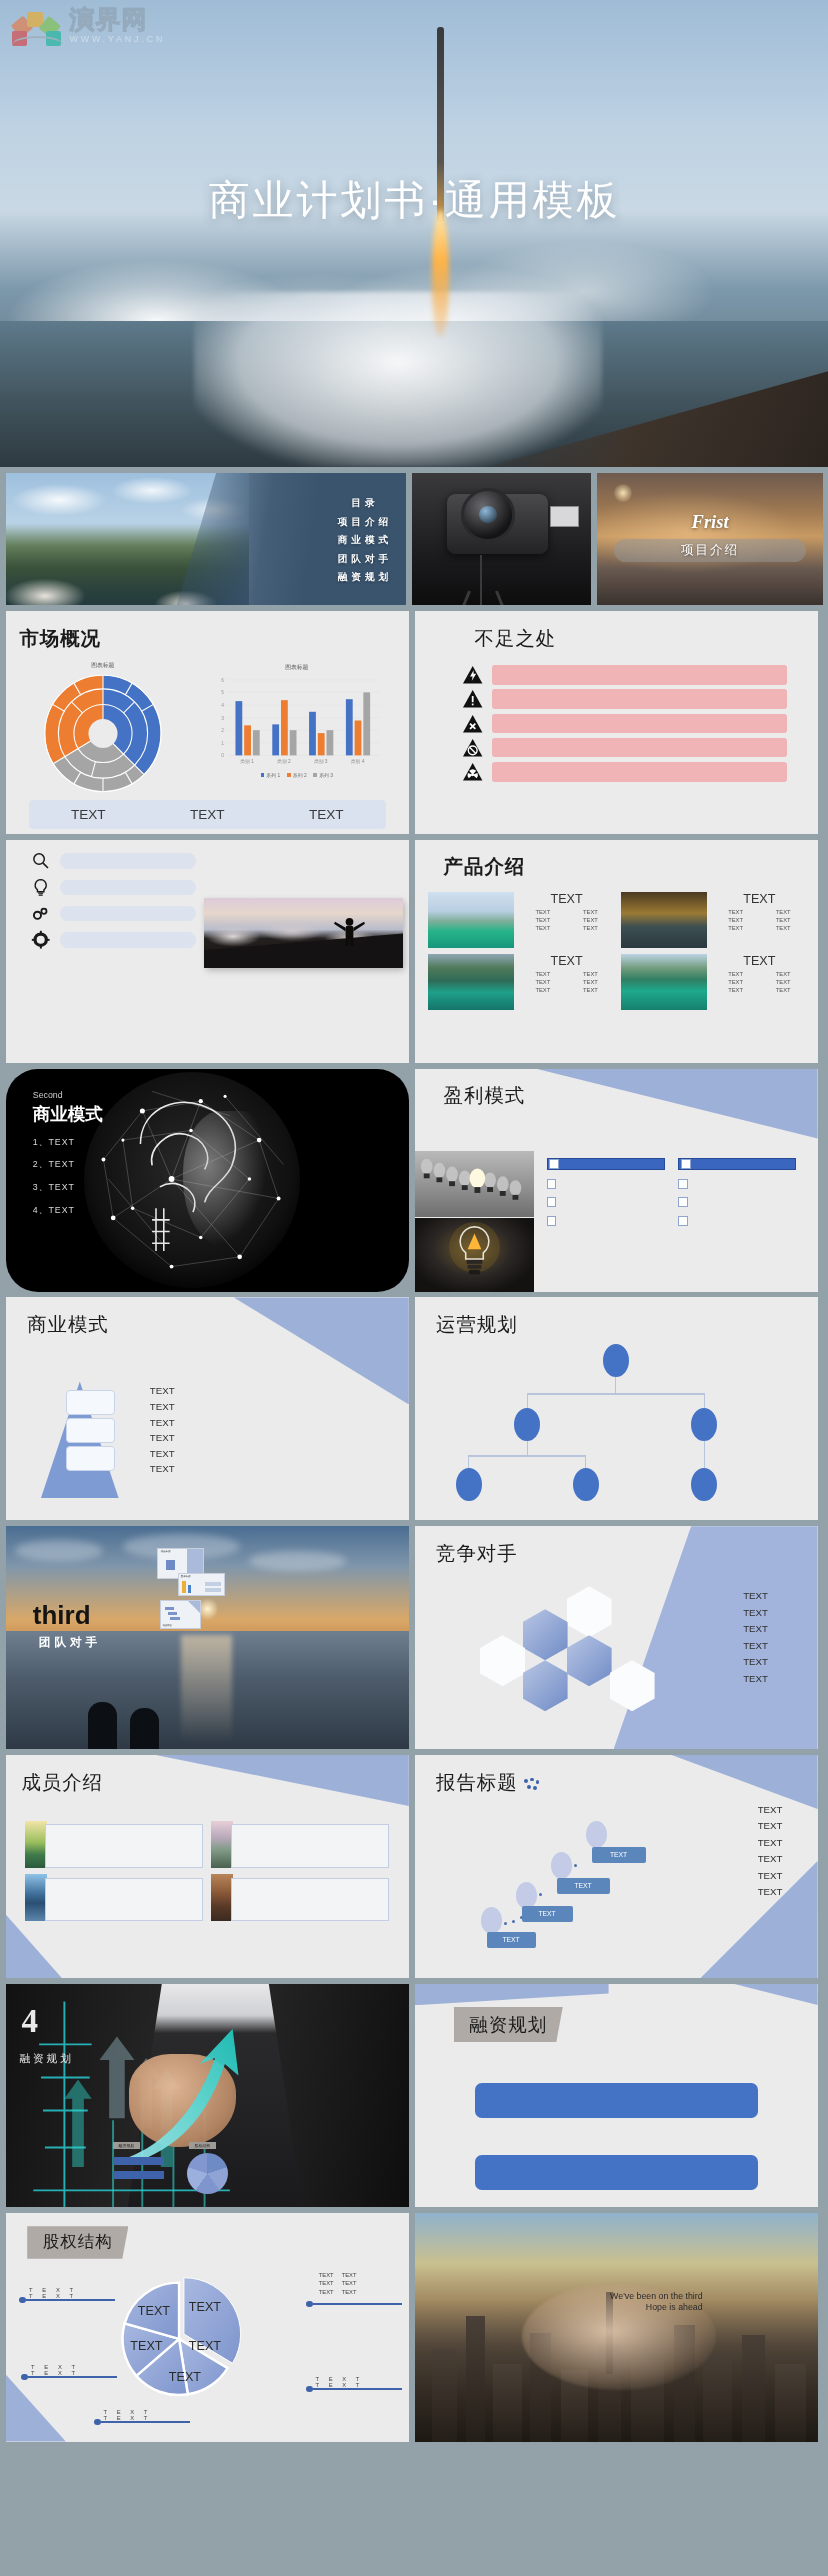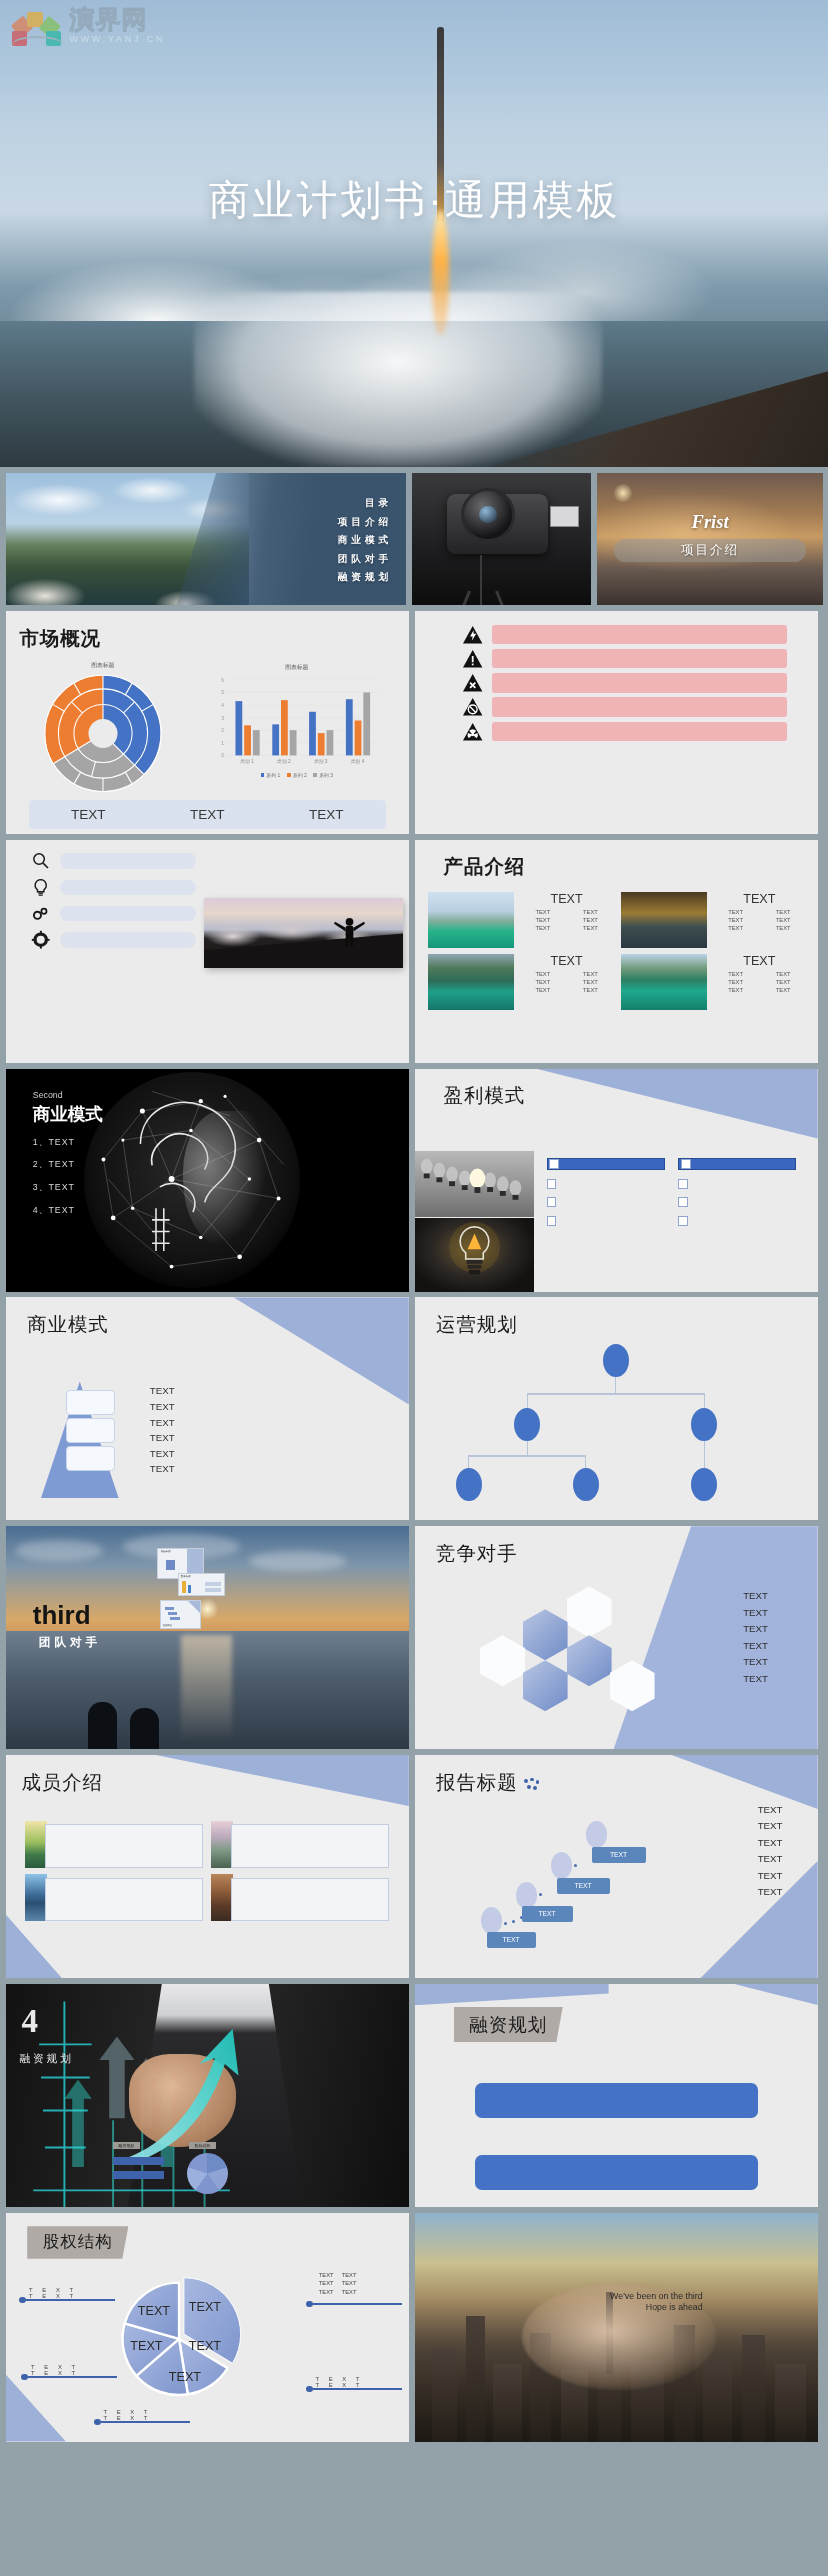--- a/index.html
+++ b/index.html
@@ -68,21 +68,21 @@
       radial-gradient(ellipse 45px 19.4px at 180px 76px, #e5e0d7, rgba(229,224,215,0) 70%),
       linear-gradient(rgba(40,70,60,0), rgba(25,45,45,.55)); }
   .toc .clouds { position:absolute; left:0; top:0; width:243px; height:46%;
     background:
       radial-gradient(ellipse 68px 23px at 53px 27px, rgba(255,255,255,.9), rgba(255,255,255,0) 70%),
       radial-gradient(ellipse 58px 19.4px at 146px 17.5px, rgba(255,255,255,.85), rgba(255,255,255,0) 70%),
       radial-gradient(ellipse 49px 17.5px at 209px 37px, rgba(255,255,255,.7), rgba(255,255,255,0) 70%); }
   .toc .veil { position:absolute; left:156px; top:0; width:247px; height:100%;
     background:linear-gradient(100deg, rgba(58,84,110,0) 0%, rgba(58,84,110,.9) 42%, #3a546e 60%);
     clip-path:polygon(22% 0, 100% 0, 100% 100%, 6% 100%); }
-  .toc-list { position:absolute; right:13.6px; top:21.4px; text-align:right; }
+  .toc-list { position:absolute; right:13.6px; top:21.4px; text-align:center; }
   .toc-list li { list-style:none; color:#fff; font-size:9.7px; letter-spacing:3.9px;
      line-height:18.5px; text-shadow:0 1px 2.9px rgba(0,0,0,.4); font-weight:600; }
 
   .photo-cam { width:181px; position:relative; overflow:hidden;
      background:linear-gradient(#3a3a3c, #1d1d1f 60%, #0d0d0e); }
   .photo-cam .body { position:absolute; left:35px; top:21.4px; width:101px; height:60px;
      background:linear-gradient(#4a4a4c, #232325); border-radius:8.8px; box-shadow:0 2.9px 9.7px rgba(0,0,0,.6); }
   .photo-cam .lens { position:absolute; left:49px; top:15.6px; width:54px; height:54px; border-radius:50%;
      background:radial-gradient(circle at 38% 32%, #6a6a6e, #141416 70%); border:3.9px solid #2a2a2c; }
   .photo-cam .lens:after { content:""; position:absolute; left:15.6px; top:14.6px; width:17.5px; height:17.5px;
@@ -149,21 +149,21 @@
   
   .prod-grid { display:grid; grid-template-columns:1fr 1fr; gap:5.8px 9.7px; padding:0 13.6px; }
   .prod-cell { display:flex; gap:7.8px; align-items:flex-start; }
   .prod-img { width:86px; height:56px; flex:none; }
   .prod-right { flex:1; }
   .prod-main { font-size:12.6px; color:#333; text-align:center; }
   .prod-sub { display:grid; grid-template-columns:1fr 1fr; font-size:5.8px; color:#555;
      row-gap:1.9px; column-gap:5.8px; margin-top:2.9px; text-align:center; }
 
   
-  .dark { background:#000; color:#fff; }
+  .dark { background:#000; color:#fff;border-radius:32px; }
   .dark .en { font-size:8.8px; color:#cfcfcf; }
   .dark .cn { font-size:17.5px; color:#fff; font-weight:600; margin-top:1.9px; }
   .dark li { list-style:none; font-size:8.8px; color:#d9d9d9; margin-top:10.7px; letter-spacing:1px; }
   .brain { position:absolute; left:78px; top:3.9px; width:216px; height:216px; border-radius:50%;
      background:radial-gradient(circle at 50% 45%, #2a2a2a 0%, #101010 62%, #000 80%); overflow:hidden; }
   .brain .net { position:absolute; inset:0; }
   .brain .face { position:absolute; right:33px; top:39px; width:84px; height:136px;
      background:radial-gradient(ellipse at 30% 40%, rgba(190,190,190,.55), rgba(0,0,0,0) 70%);
      border-radius:45% 30% 40% 50%; }
 
@@ -440,20 +440,23 @@
         </div>
       </div>
       <div class="text-strip" style="margin-top:5.8px">
         <div>TEXT</div>
         <div>TEXT</div>
         <div>TEXT</div>
       </div>
     </div>
 
     <div class="half slide">
+      <div style="padding:13.6px 0 0 60px">
+        <div class="s-title thin">不足之处</div>
+      </div>
       <div style="padding:13.6px 0 0 47px">
         <div class="warn-row">
           <svg class="warn-ico" viewBox="0 0 24 22">
             <path d="M12 1 L23 21 L1 21 Z" fill="#111"></path>
               <path d="M13 6 L9 13 h3 l-1 5 l5 -8 h-3 z" fill="#fff"></path>
           </svg>
           <div class="warn-bar"></div>
         </div>
         <div class="warn-row">
           <svg class="warn-ico" viewBox="0 0 24 22">

